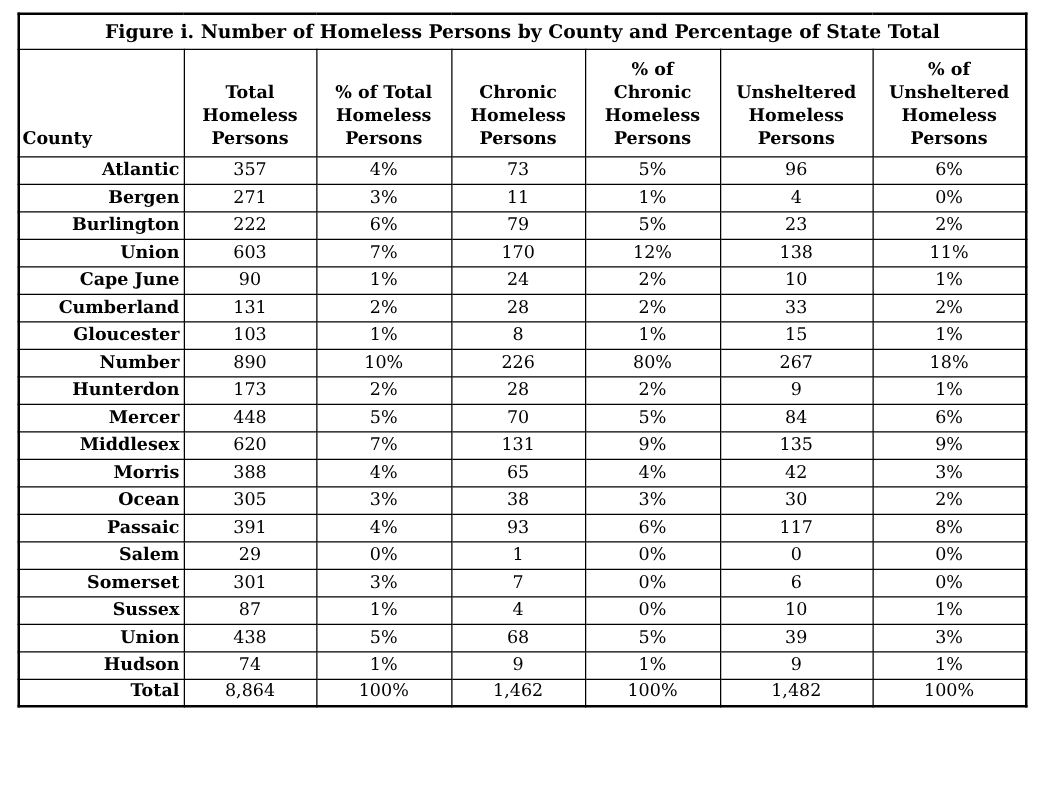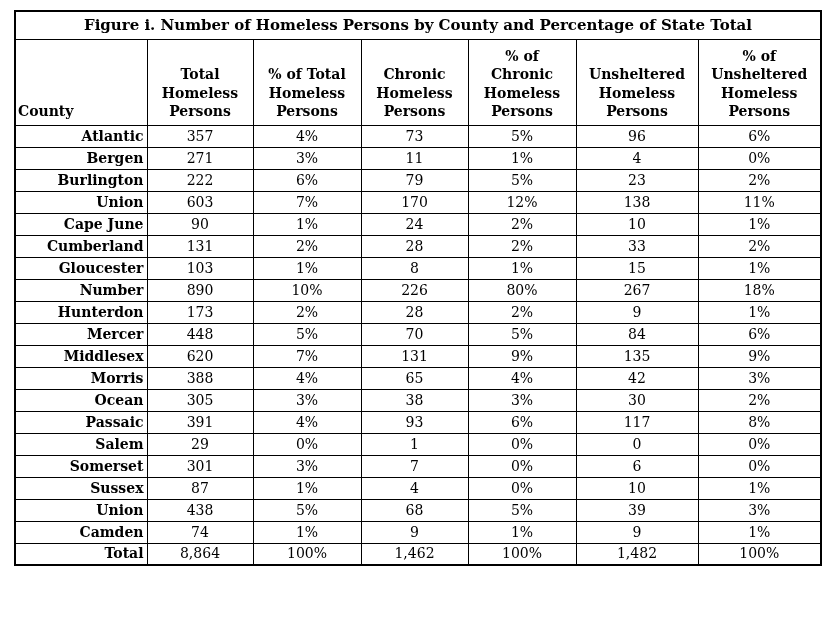--- a/index.html
+++ b/index.html
@@ -263,21 +263,21 @@
         <tr>
           <td class="county-cell">Union</td>
           <td>438</td>
           <td>5%</td>
           <td>68</td>
           <td>5%</td>
           <td>39</td>
           <td>3%</td>
         </tr>
         <tr>
-          <td class="county-cell">Camden</td>
+          <td class="county-cell">Hudson</td>
           <td>74</td>
           <td>1%</td>
           <td>9</td>
           <td>1%</td>
           <td>9</td>
           <td>1%</td>
         </tr>
         <tr>
           <td class="county-cell">Total</td>
           <td>8,864</td>

